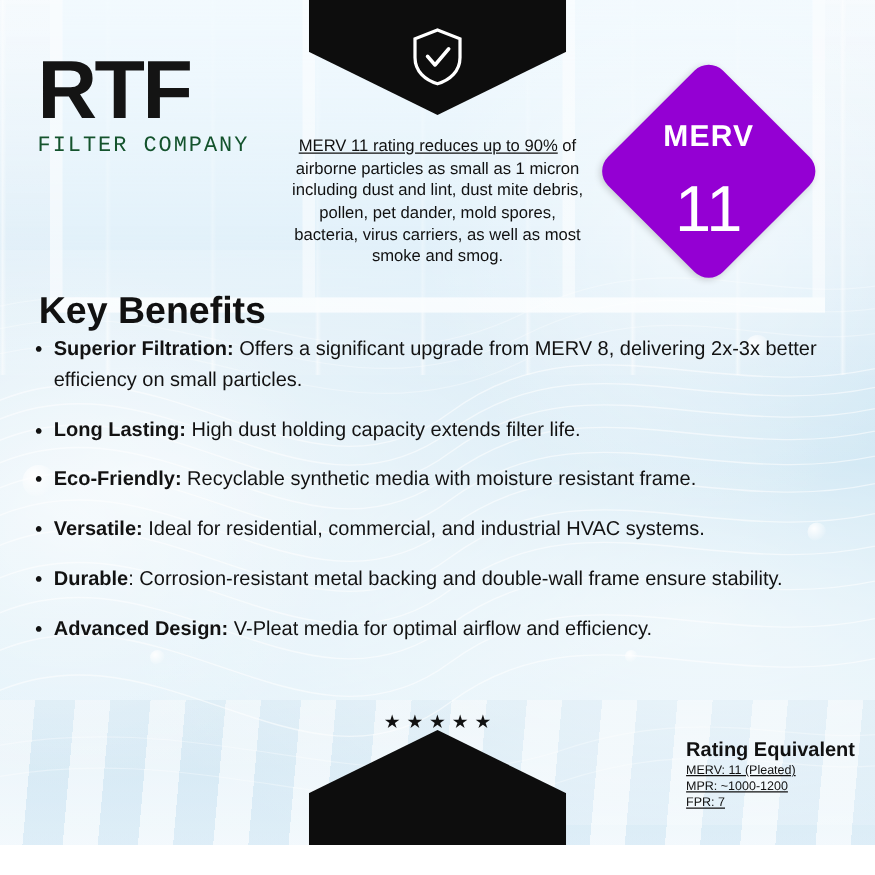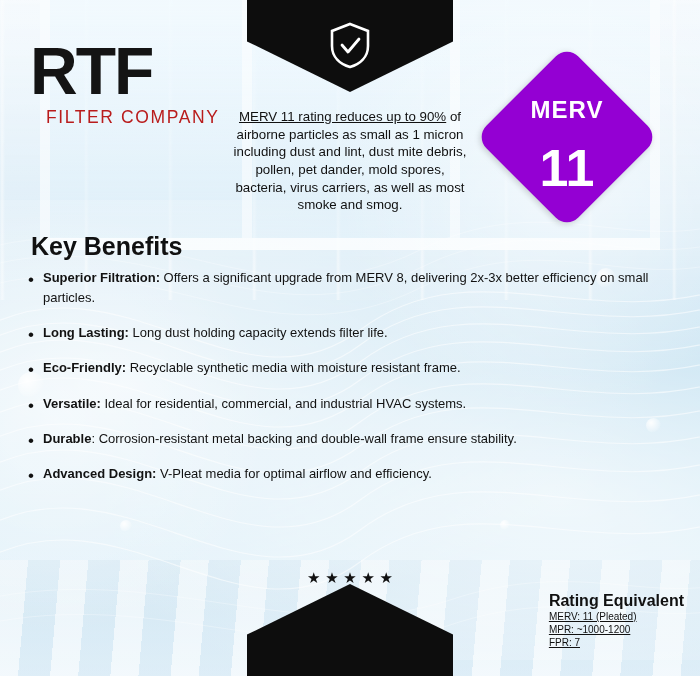--- a/index.html
+++ b/index.html
@@ -122,26 +122,25 @@
   }
   .logo-rtf {
     font-family: "Liberation Sans", sans-serif;
     font-weight: bold;
     font-size: 66px;
     letter-spacing: -2px;
     color: #141414;
     line-height: .95;
   }
   .logo-sub {
-    font-family: Liberation Sans, sans-serif;
+    font-family: Liberation Mono, monospace;
     font-size: 17.5px;
     letter-spacing: 1.6px;
-    color: #b91c1c;
+    color: #14532d;
     margin-top: 4px;
-    margin-left: 16px;
   }
   
   .merv-para {
     position: absolute;
     left: 232px; top: 108px;
     width: 236px;
     text-align: center;
     font-size: 13.3px;
     line-height: 1.33;
     color: #111;
@@ -172,45 +171,45 @@
     color: #fff;
   }
   .merv-label {
     font-size: 24px;
     font-weight: bold;
     letter-spacing: 1px;
     margin-top: 16px;
   }
   .merv-number {
     font-size: 52px;
-    font-weight: bold;
+    font-weight: normal;
     line-height: 1;
     margin-top: 18px;
   }
   
   .kb-title {
     position: absolute;
     left: 31px; top: 232px;
-    font-size: 25px;
+    font-size: 30px;
     font-weight: bold;
     color: #111;
   }
   .kb-list {
     position: absolute;
     left: 28px; top: 268px;
     width: 644px;
     margin: 0;
     padding: 0;
     list-style: none;
   }
   .kb-item {
     position: relative;
     padding-left: 15px;
     margin-bottom: 15px;
-    font-size: 13px;
+    font-size: 16px;
     line-height: 1.55;
     color: #121212;
   }
   .kb-item:before {
     content: "•";
     position: absolute;
     left: 0; top: -1px;
     font-size: 17px;
     color: #111;
   }
@@ -305,21 +304,21 @@
     <div class="merv-diamond"></div>
     <div class="merv-text">
       <div class="merv-label">MERV</div>
       <div class="merv-number">11</div>
     </div>
   </div>
 
   <div class="kb-title">Key Benefits</div>
   <ul class="kb-list">
     <li class="kb-item"><b>Superior Filtration:</b><span> Offers a significant upgrade from MERV 8, delivering 2x-3x better efficiency on small particles.</span></li>
-    <li class="kb-item"><b>Long Lasting:</b><span> Long dust holding capacity extends filter life.</span></li>
+    <li class="kb-item"><b>Long Lasting:</b><span> High dust holding capacity extends filter life.</span></li>
     <li class="kb-item"><b>Eco-Friendly:</b><span> Recyclable synthetic media with moisture resistant frame.</span></li>
     <li class="kb-item"><b>Versatile:</b><span> Ideal for residential, commercial, and industrial HVAC systems.</span></li>
     <li class="kb-item"><b>Durable</b><span>: Corrosion-resistant metal backing and double-wall frame ensure stability.</span></li>
     <li class="kb-item"><b>Advanced Design:</b><span> V-Pleat media for optimal airflow and efficiency.</span></li>
   </ul>
 
   <div class="stars">
     <span>★</span>
     <span>★</span>
     <span>★</span>

